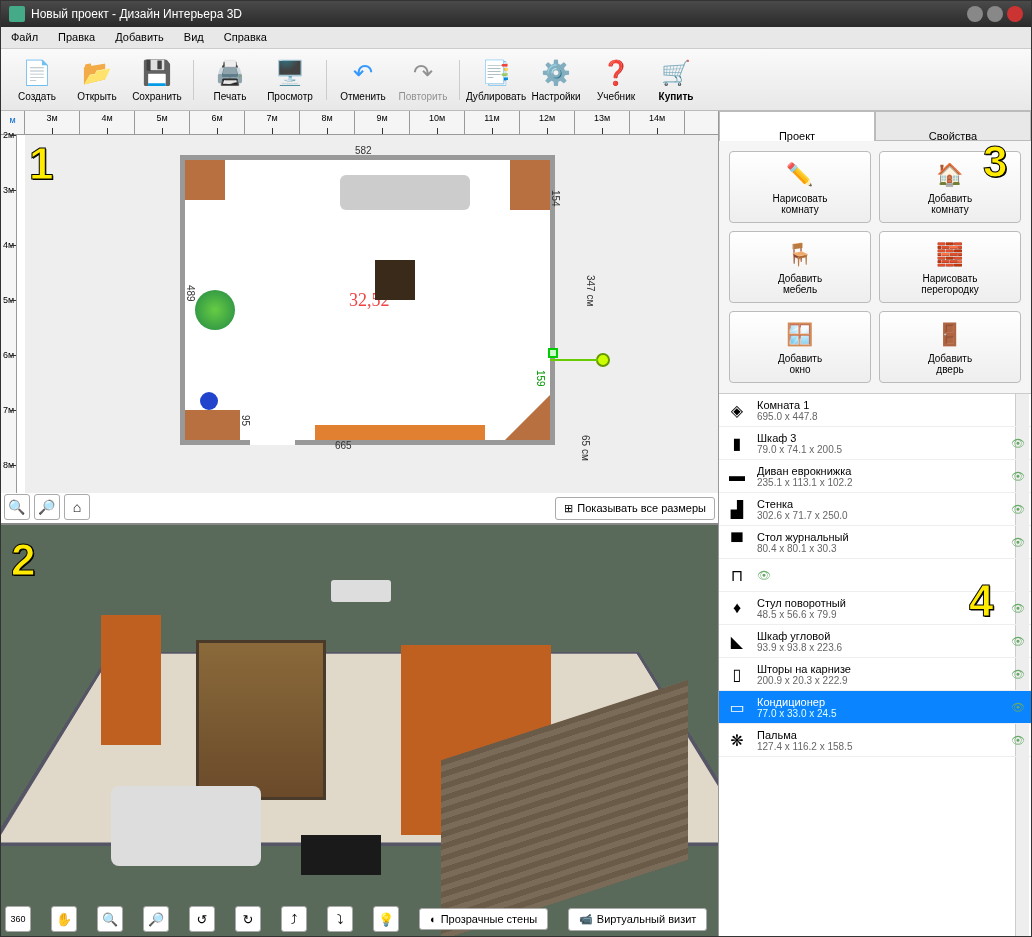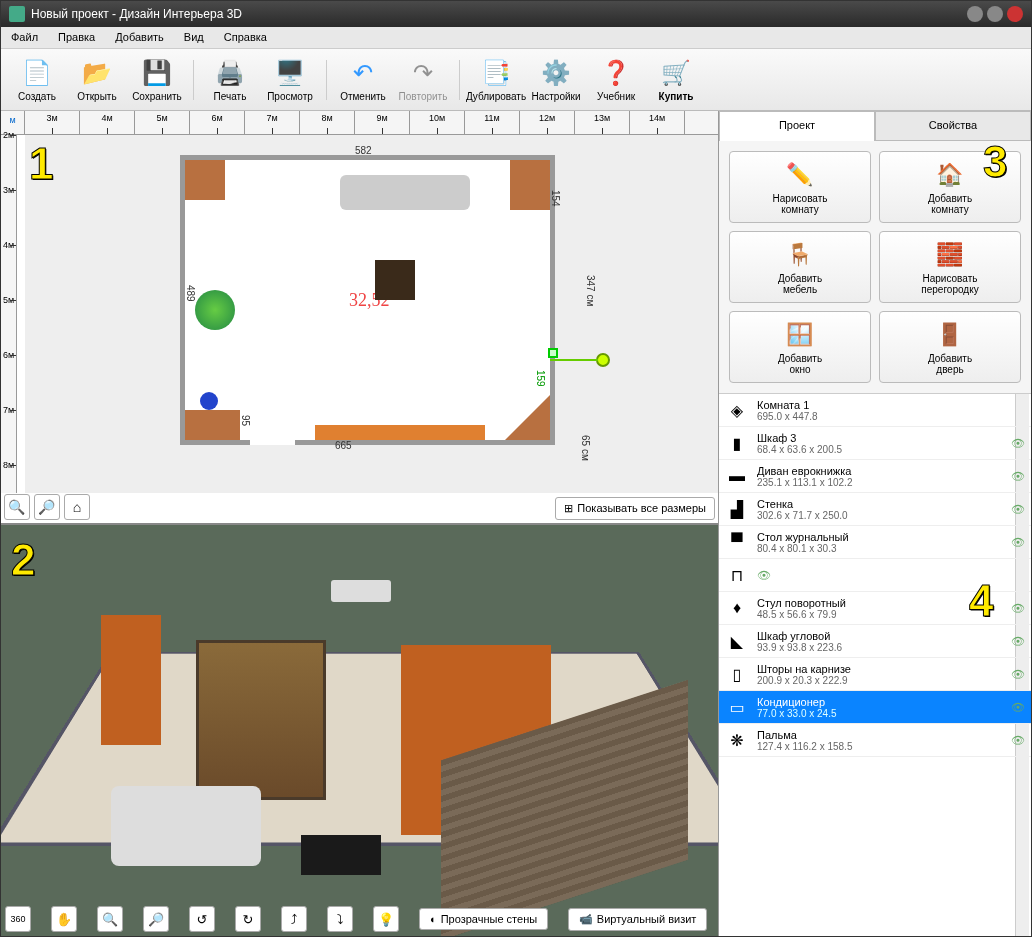--- a/index.html
+++ b/index.html
@@ -35,21 +35,21 @@
 .dim-label { position: absolute; font-size: 10px; color: #333; }
 .plan-controls { position: absolute; bottom: 3px; left: 3px; display: flex; gap: 4px; }
 .plan-controls .pbtn { width: 26px; height: 26px; background: #fff; border: 1px solid #aaa; border-radius: 3px; display: flex; align-items: center; justify-content: center; font-size: 14px; cursor: pointer; }
 .show-dims { position: absolute; bottom: 3px; right: 3px; background: #fff; border: 1px solid #aaa; border-radius: 3px; padding: 4px 8px; font-size: 11px; cursor: pointer; display:flex; align-items:center; gap:4px; }
 .view3d { flex: 1; background: #5a6a5a; position: relative; border-top: 2px solid #888; overflow:hidden; }
 .view3d-controls { position: absolute; bottom: 4px; left: 4px; right: 4px; display: flex; gap: 20px; align-items: center; }
 .view3d-controls .pbtn { width: 26px; height: 26px; background: #fff; border: 1px solid #aaa; border-radius: 3px; display: flex; align-items: center; justify-content: center; font-size: 13px; cursor: pointer; }
 .view3d-controls .wbtn { background: #fff; border: 1px solid #aaa; border-radius: 3px; padding: 4px 10px; font-size: 11px; cursor: pointer; display:flex; align-items:center; gap:4px; }
 .right { width: 312px; background: #f5f5f5; display: flex; flex-direction: column; }
 .tabs { display: flex; height: 30px; background: #e0e0e0; }
-.tabs .tab { flex: 1; text-align: center; font-size: 11px; padding-top: 7px; border: 1px solid #bbb; background: #e8e8e8; cursor: pointer; }
+.tabs .tab { flex: 1; text-align: center; font-size: 11px; padding-top: 18px; border: 1px solid #bbb; background: #e8e8e8; cursor: pointer; }
 .tabs .tab.active { background: #fff; border-bottom: none; }
 .actions { padding: 10px; display: grid; grid-template-columns: 1fr 1fr; gap: 8px; border-bottom: 1px solid #ccc; }
 .action-btn { height: 72px; background: linear-gradient(#fff, #eee); border: 1px solid #bbb; border-radius: 4px; display: flex; flex-direction: column; align-items: center; justify-content: center; font-size: 10px; cursor: pointer; }
 .action-btn .aico { width: 32px; height: 32px; margin-bottom: 2px; display:flex; align-items:center; justify-content:center; font-size:22px; }
 .action-btn span { text-align: center; line-height: 1.1; }
 .objlist { flex: 1; overflow-y: auto; background: #fff; position: relative; }
 .objitem { display: flex; align-items: center; padding: 4px 6px; border-bottom: 1px solid #eee; font-size: 11px; cursor: pointer; position: relative; }
 .objitem.selected { background: #0a84ff; color: #fff; }
 .objitem .oico { width: 24px; height: 24px; margin-right: 8px; display:flex; align-items:center; justify-content:center; font-size:16px; }
 .objitem .oinfo { flex: 1; }
@@ -319,21 +319,21 @@
             <div class="oico">◈</div>
     <div class="oinfo">
               <div class="oname">Комната 1</div>
     <div class="odim">695.0 x 447.8</div>
             </div>
     </div>
           <div class="objitem">
             <div class="oico">▮</div>
     <div class="oinfo">
               <div class="oname">Шкаф 3</div>
-    <div class="odim">68.4 x 63.6 x 200.5</div>
+    <div class="odim">79.0 x 74.1 x 200.5</div>
             </div>
     <div class="eye">👁</div>
           </div>
           <div class="objitem">
             <div class="oico">▬</div>
     <div class="oinfo">
               <div class="oname">Диван еврокнижка</div>
     <div class="odim">235.1 x 113.1 x 102.2</div>
             </div>
     <div class="eye">👁</div>

